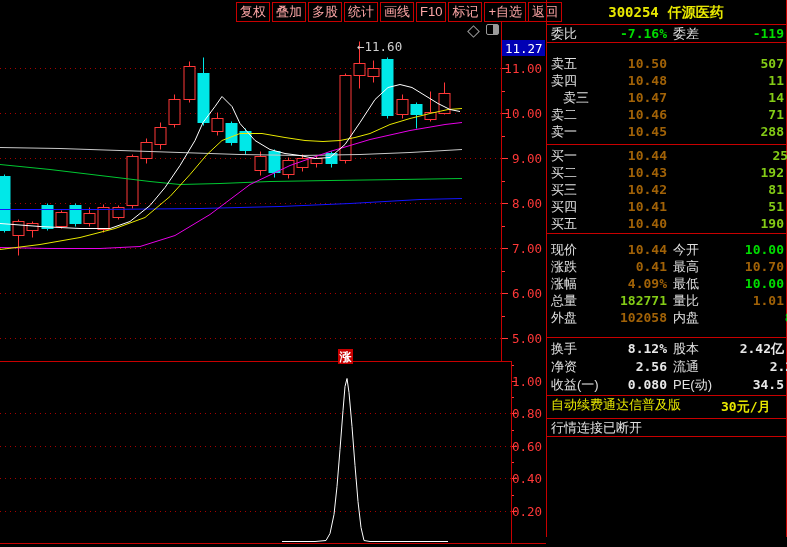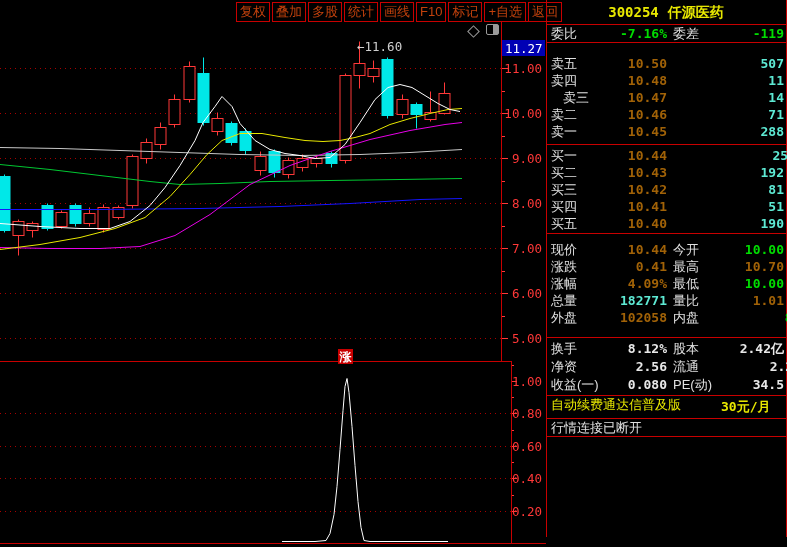--- a/index.html
+++ b/index.html
@@ -1,40 +1,40 @@
 <!DOCTYPE html>
 <html lang="zh"><head>
 <meta charset="utf-8">
 <style>
   html,body{margin:0;padding:0;background:#000;}
   #app{position:relative;width:787px;height:547px;background:#000;overflow:hidden;
        font-family:"Liberation Sans",sans-serif;}
   
   #menubar{position:absolute;left:236px;top:2px;display:flex;height:20px;}
-  .mbtn{border:1px solid #c80000;color:#c2410c;background:#000;font-size:13px;
+  .mbtn{border:1px solid #c80000;color:#fca5a5;background:#000;font-size:13px;
         line-height:18px;padding:0 3px;margin-right:2px;white-space:nowrap;cursor:default;}
   
   #icon-diamond{position:absolute;left:469px;top:27px;width:7px;height:7px;
                 border:1px solid #9a9a9a;transform:rotate(45deg);}
   #icon-panel{position:absolute;left:486px;top:24px;width:11px;height:9px;
               border:1px solid #9a9a9a;border-radius:2px;}
   #icon-panel::after{content:"";position:absolute;right:0;top:0;width:5px;height:9px;background:#9a9a9a;}
   
   #titlebar{position:absolute;left:546px;top:4px;width:240px;text-align:center;
             color:#e8e800;font-weight:bold;font-size:14px;white-space:nowrap;}
   #titlebar .code{margin-right:9px;font-family:"DejaVu Sans Mono",monospace;}
   
   #quote-panel{position:absolute;left:546px;top:0;width:239px;height:537px;
                border-left:1px solid #c80000;border-right:1px solid #c80000;}
   .hline{position:absolute;left:0;width:239px;height:0;border-top:1px solid #c80000;}
   .qrow{position:absolute;left:0;width:239px;height:17px;}
   .ql{position:absolute;color:#e0e0e0;font-size:13px;line-height:17px;white-space:nowrap;}
   .qv{position:absolute;text-align:right;font-family:"DejaVu Sans Mono",monospace;
       font-weight:bold;font-size:13px;line-height:17px;white-space:nowrap;}
-  .red{color:#a16207}.green{color:#00dd00}.yellow{color:#5eead4}.white{color:#e8e8e8}
+  .red{color:#a16207}.green{color:#00dd00}.yellow{color:#84cc16}.white{color:#e8e8e8}
   #banner{position:absolute;left:0;top:396px;width:239px;height:22px;color:#e8e800;
           font-size:13px;line-height:22px;white-space:nowrap;}
   #banner .price{position:absolute;left:174px;font-weight:bold;font-family:"DejaVu Sans Mono",monospace;}
   #status-row{position:absolute;left:0;top:419px;width:239px;height:17px;color:#d8d8d8;
               font-size:13px;line-height:18px;}
   #chart-wrap{position:absolute;left:0;top:0;width:546px;height:547px;}
   svg text{font-family:"DejaVu Sans Mono",monospace;}
 </style>
 </head>
 <body>

